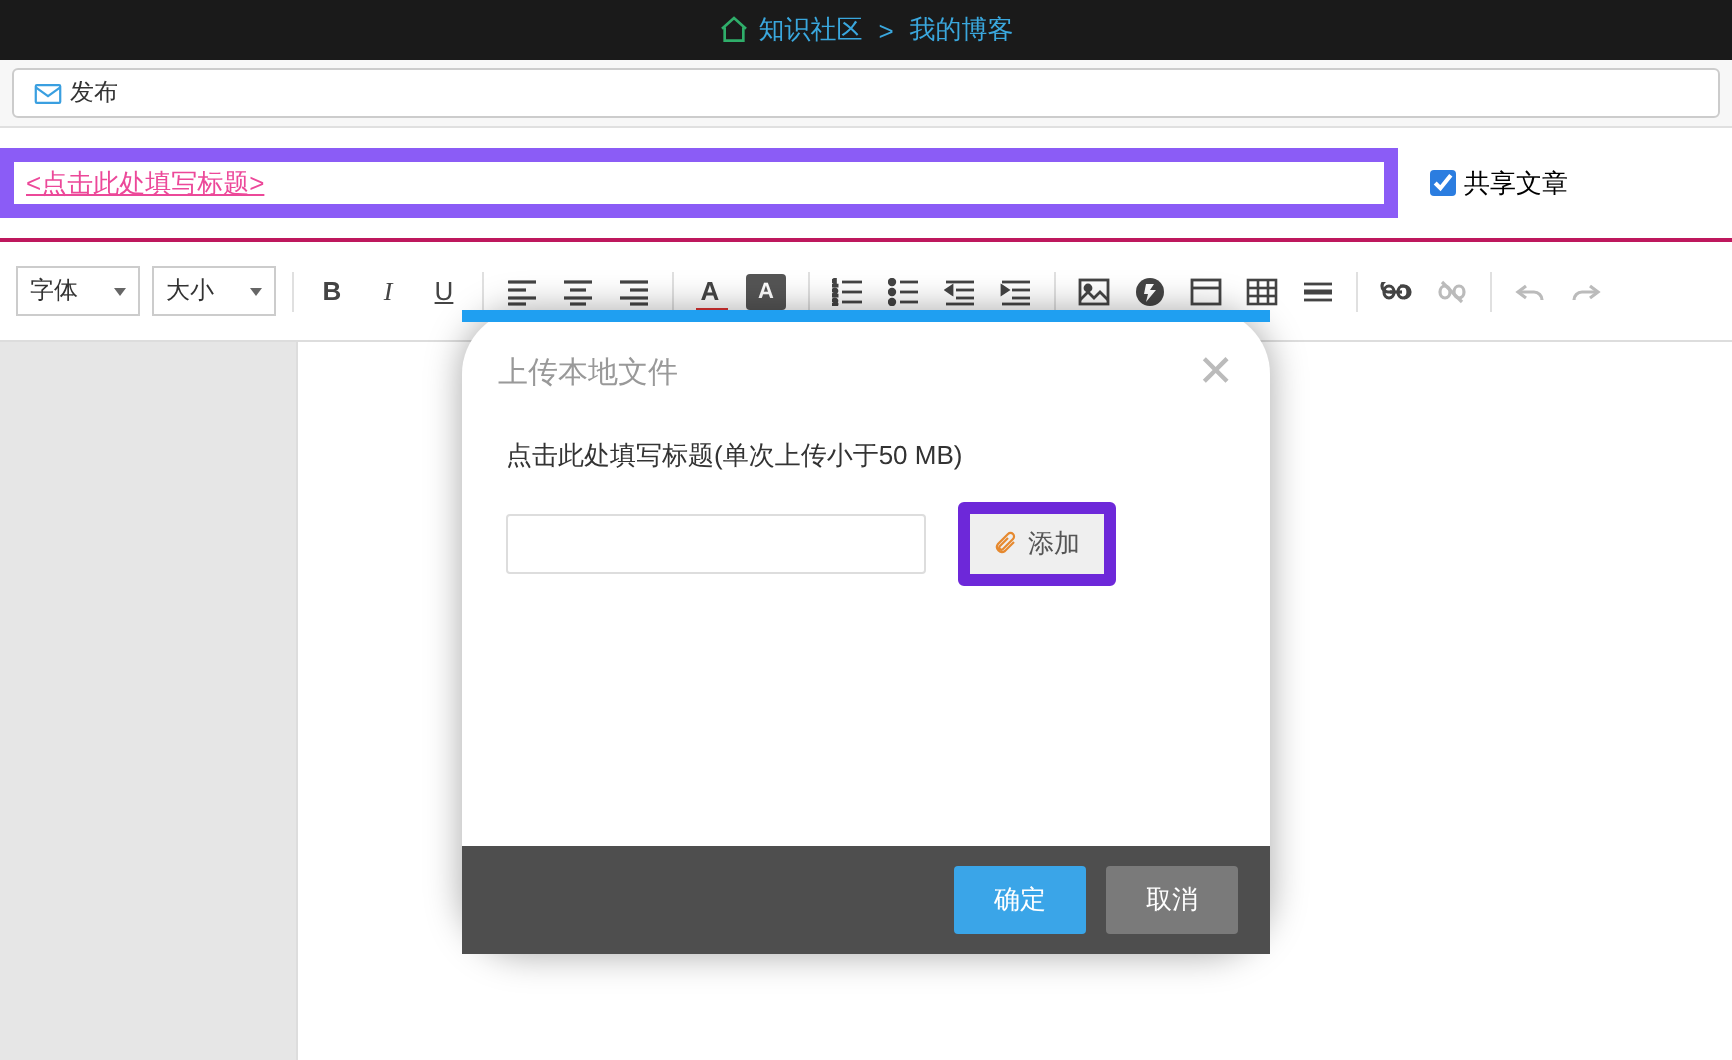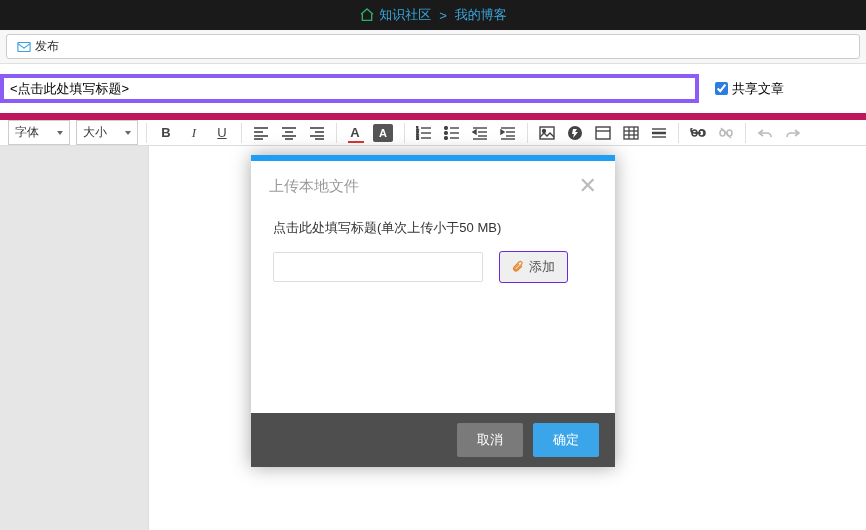--- a/index.html
+++ b/index.html
@@ -11,48 +11,48 @@
     .nav-sep { color: #3aa7dd; margin: 0 4px; }
 
     .toolbar1 { background: #f7f7f7; border-bottom: 1px solid #e0e0e0; padding: 4px 6px; display: flex; gap: 6px; flex-direction: column; }
     .tbtn { border: 1px solid #ccc; background: #fff; border-radius: 3px; padding: 3px 10px; display: inline-flex; align-items: center; gap: 4px; font-size: 12px; color: #333; cursor: pointer; }
     .tbtn .mail-icon { color: #3a9fe0; display: inline-flex; }
     .tbtn .clip-icon { color: #e6892f; display: inline-flex; }
     .caret { width: 0; height: 0; border-left: 4px solid transparent; border-right: 4px solid transparent; border-top: 5px solid #3a9fe0; }
 
     .title-row { padding: 10px 82px 10px 0; display: flex; align-items: center; }
     .title-label { width: 115px; text-align: right; padding-right: 4px; color: #333; }
-    .title-input { flex: 1; border: 4px solid #8b5cf6; padding: 3px 6px; font-size: 13px; color: #000000; }
+    .title-input { flex: 1; border: 7px solid #8b5cf6; padding: 3px 6px; font-size: 13px; color: #ec4899; text-decoration: underline; }
     .share-wrap { display: flex; align-items: center; gap: 4px; margin-left: 16px; }
     .share-wrap input[type=checkbox] { accent-color: #2b7de0; }
 
-    .editor-toolbar { border-top: 7px solid #be185d; border-bottom: 1px solid #ddd; background: #fff; padding: 0 8px; display: flex; align-items: center; gap: 6px; }
+    .editor-toolbar { border-top: 2px solid #be185d; border-bottom: 1px solid #ddd; background: #fff; padding: 12px 8px; display: flex; align-items: center; gap: 6px; }
     .sel { border: 1px solid #ccc; background: #fff; padding: 3px 6px; display: inline-flex; align-items: center; gap: 18px; font-size: 12px; color: #333; cursor: pointer; }
     .sel .caret2 { width: 0; height: 0; border-left: 3px solid transparent; border-right: 3px solid transparent; border-top: 4px solid #666; }
     .sep { width: 1px; height: 20px; background: #e0e0e0; margin: 0 2px; }
     .edbtn { width: 22px; height: 22px; display: inline-flex; align-items: center; justify-content: center; color: #444; cursor: pointer; border-radius: 2px; }
     .edbtn.dark { background: #555; color: #fff; width: 20px; height: 18px; border-radius: 2px; font-size: 11px; font-weight: bold; }
     .edbtn.disabled { color: #bbb; }
     .edbtn svg { display: block; }
 
     .editor-body { display: flex; height: 420px; }
     .sidebar-strip { width: 148px; background: #e6e6e6; }
     .canvas { flex: 1; background: #fff; border-left: 1px solid #ddd; }
 
     .modal-overlay { position: fixed; inset: 0; background: rgba(0,0,0,0); display: flex; align-items: flex-start; justify-content: center; padding-top: 155px; }
-    .modal { width: 364px; background: #fff; box-shadow: 0 0 18px rgba(0,0,0,0.35); }
+    .modal { width: 404px; background: #fff; box-shadow: 0 0 18px rgba(0,0,0,0.35); border-radius: 32px; }
     .modal-top { height: 6px; background: #1f9ff1; }
     .modal-header { padding: 14px 18px; display: flex; justify-content: space-between; align-items: center; }
     .modal-title { color: #999; font-size: 15px; }
     .modal-close { color: #bbb; font-size: 22px; cursor: pointer; line-height: 1; }
     .modal-body { padding: 8px 22px 40px; }
     .modal-text { color: #333; font-size: 13px; margin-bottom: 14px margin-top:12px; }
     .modal-row { display: flex; gap: 16px; align-items: center; margin-top: 14px; }
     .file-input { flex: 1; max-width: 210px; height: 30px; border: 1px solid #ddd; border-radius: 2px; }
-    .add-btn { border: 1px solid #6d28d9; border-radius: 3px; padding: 6px 12px; display: inline-flex; align-items: center; gap: 5px; color: #555; font-size: 13px; cursor: pointer; }
+    .add-btn { border: 6px solid #6d28d9; border-radius: 3px; padding: 6px 12px; display: inline-flex; align-items: center; gap: 5px; color: #555; font-size: 13px; cursor: pointer; }
     .add-btn .clip2 { color: #e6892f; display: inline-flex; }
     .modal-footer { background: #4e4e4e; padding: 10px 16px; display: flex; justify-content: flex-end; gap: 10px; }
     .mf-btn { border: none; padding: 8px 20px; color: #fff; font-size: 13px; cursor: pointer; border-radius: 2px; }
     .mf-btn.primary { background: #3aa5e8; }
     .mf-btn.secondary { background: #7a7a7a; }
     .modal-shadow { height: 90px; }
   </style>
 </head>
 <body>
 
@@ -264,17 +264,17 @@
             <svg width="12" height="14" viewBox="0 0 24 28">
                 <path d="M20 12l-9 9a5 5 0 01-7-7l10-10a3.5 3.5 0 015 5L9 19a2 2 0 01-3-3l8-8" fill="none" stroke="#e6892f" stroke-width="2.2"></path>
               </svg>
           </span>
           <span>添加</span>
         </button>
       </div>
       <div class="modal-shadow"></div>
     </div>
     <div class="modal-footer">
+      <button class="mf-btn primary">确定</button>
       <button class="mf-btn secondary">取消</button>
-      <button class="mf-btn primary">确定</button>
     </div>
   </div>
 </div>
 
 </body></html>

